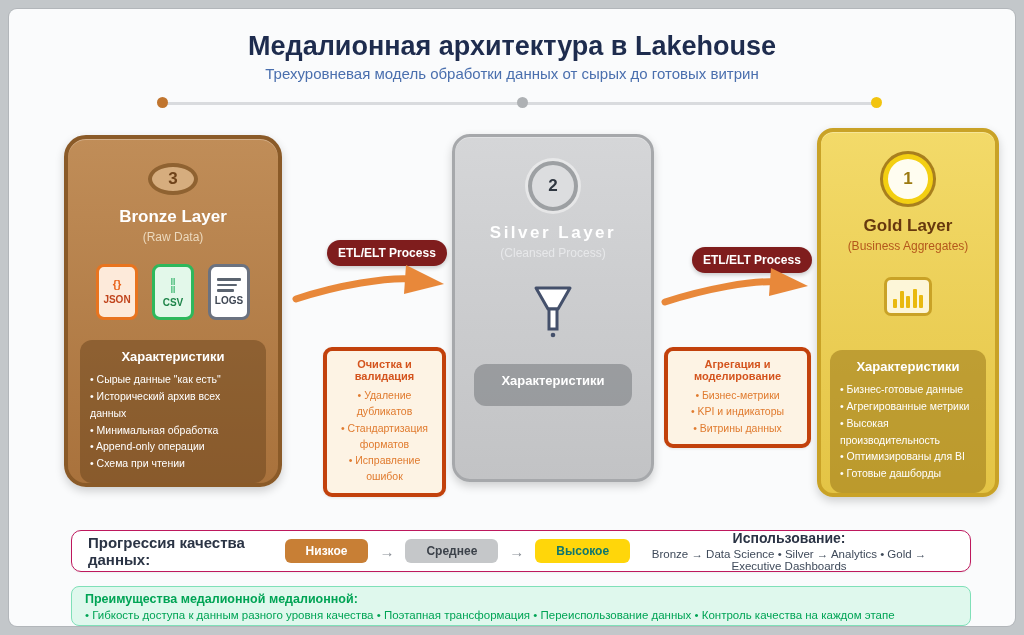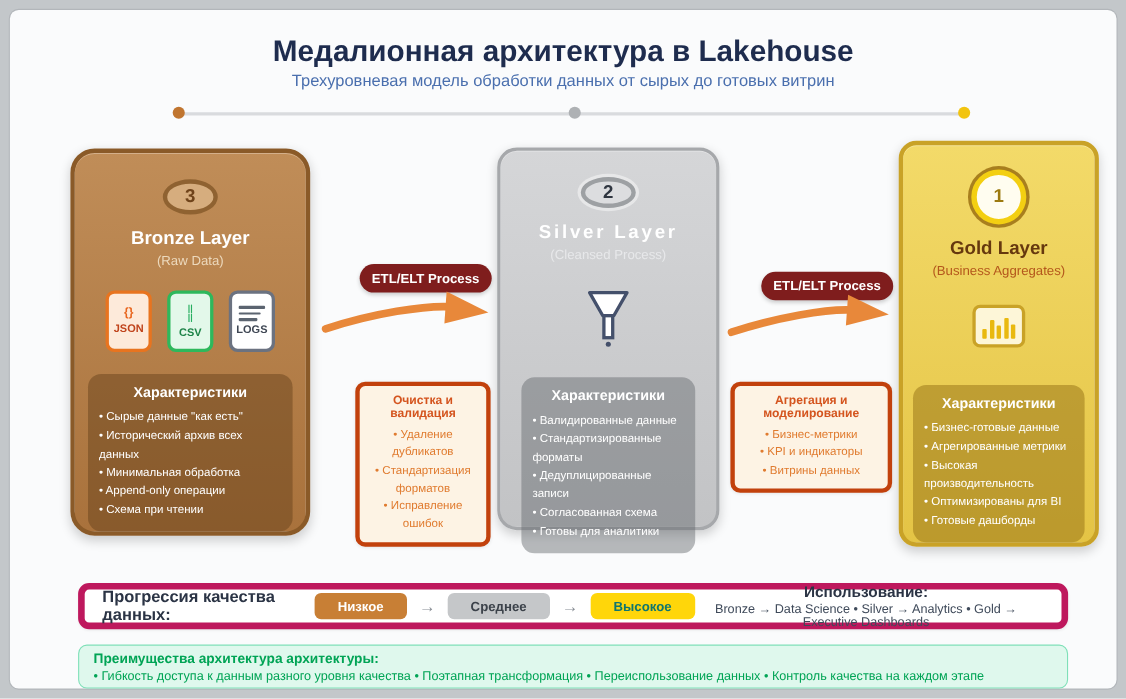--- a/index.html
+++ b/index.html
@@ -116,21 +116,21 @@
   .logo-bd { color:#fff; font-weight:bold; font-size:17px; line-height:1; }
   .logo-school { color:#e8a33d; font-weight:bold; font-size:6px; letter-spacing:1.5px; margin-top:1px; }
   .logo-ring { position:absolute; left:58px; top:13px; width:34px; height:34px;
     border-radius:50%; background:rgba(124,148,178,.5); border:2px solid #e59a2f; z-index:1; }
   .logo-dot { position:absolute; border-radius:50%; background:#1d3a63; }
   .logo-caption { position:absolute; left:0; bottom:0; width:100%; text-align:center;
     font-size:8px; font-weight:bold; color:#1d3a63; letter-spacing:.2px; }
 
   
   .quality-bar { position:absolute; left:62px; top:521px; width:900px; height:42px;
-    background:#fff; border:6px solid #be185d; border-radius:10px;
+    background:#fff; border:1px solid #be185d; border-radius:10px;
     display:flex; align-items:center; padding:0 16px;
     box-shadow:0 1px 2px rgba(0,0,0,.05); }
   .q-label { font-size:15px; font-weight:bold; color:#2b3445; margin-right:16px; }
   .badge { border-radius:6px; padding:5px 21px; font-size:12px; font-weight:bold; }
   .badge.low  { background:#c87f35; color:#fff; }
   .badge.mid  { background:#c5c7c9; color:#3c424a; }
   .badge.high { background:#ffd60a; color:#0f766e; }
   .q-arrow { color:#8a8f96; font-size:15px; margin:0 11px; }
   .usage { margin-left:auto; margin-right:6px; text-align:center; }
   .usage-title { font-size:14px; font-weight:bold; color:#2b3445; }
@@ -196,27 +196,20 @@
     <div class="layer-sub">(Cleansed Process)</div>
     <div class="funnel-wrap">
       <svg width="44" height="54" viewBox="0 0 44 54">
         <polygon points="5,4 39,4 27,25 17,25" fill="#ffffff" stroke="#44506b" stroke-width="3" stroke-linejoin="round"></polygon>
         <rect x="18" y="25" width="8" height="20" fill="#ffffff" stroke="#44506b" stroke-width="3"></rect>
         <circle cx="22" cy="51" r="2.3" fill="#44506b"></circle>
       </svg>
     </div>
     <div class="char-box">
       <div class="char-title">Характеристики</div>
-      <ul class="char-list">
-        <li>Валидированные данные</li>
-        <li>Стандартизированные форматы</li>
-        <li>Дедуплицированные записи</li>
-        <li>Согласованная схема</li>
-        <li>Готовы для аналитики</li>
-      </ul>
     </div>
   </div>
 
   <div class="card gold">
     <div class="medal gold">1</div>
     <div class="layer-title">Gold Layer</div>
     <div class="layer-sub">(Business Aggregates)</div>
     <div class="chart-chip">
       <i style="height:9px"></i>
         <i style="height:17px"></i>
@@ -272,17 +265,17 @@
     <span class="badge mid">Среднее</span>
     <span class="q-arrow">→</span>
     <span class="badge high">Высокое</span>
     <div class="usage">
       <div class="usage-title">Использование:</div>
       <div class="usage-text">Bronze → Data Science • Silver → Analytics • Gold → Executive Dashboards</div>
     </div>
   </div>
 
   <div class="benefits">
-    <div class="benefits-title">Преимущества архитектура архитектуры:</div>
+    <div class="benefits-title">Преимущества медалионной медалионной:</div>
     <div class="benefits-text">• Гибкость доступа к данным разного уровня качества • Поэтапная трансформация • Переиспользование данных • Контроль качества на каждом этапе</div>
   </div>
 
 </div>
 
 </body></html>

